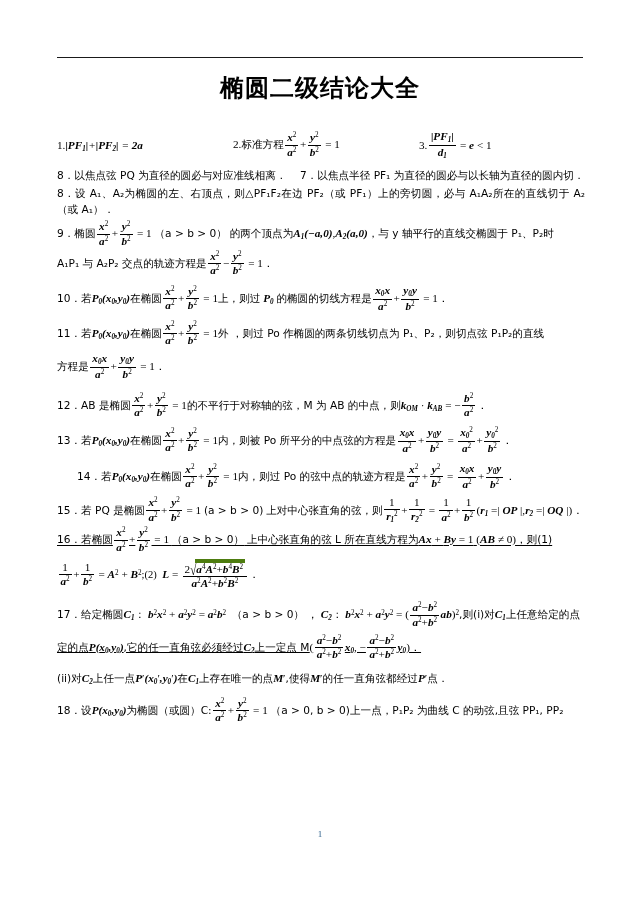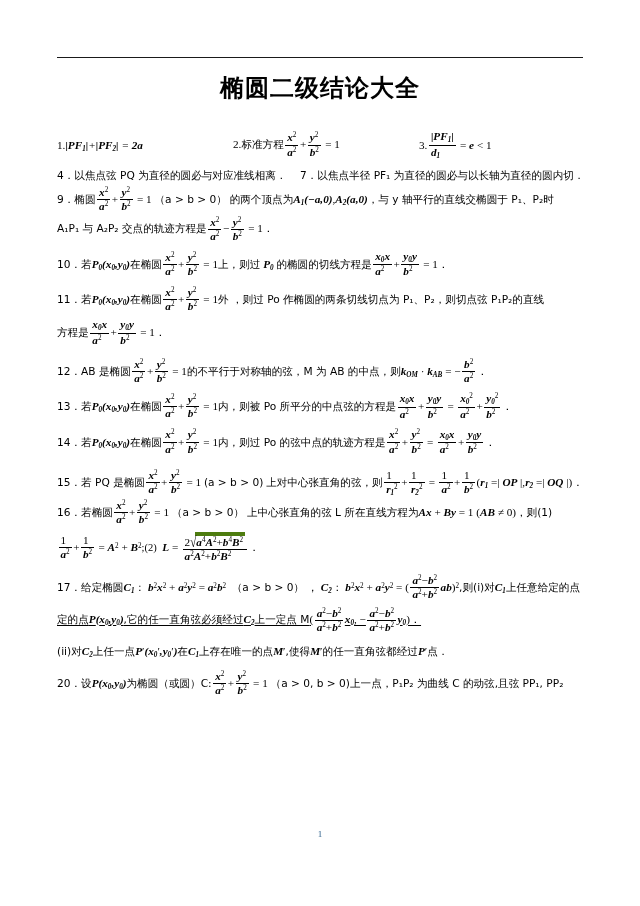--- a/index.html
+++ b/index.html
@@ -68,21 +68,21 @@
   
   .m { font-family: "Liberation Serif", "DejaVu Serif", serif; font-style: italic; }
   .mu { font-style: normal; }
   .bi { font-style: italic; font-weight: bold; }
   sub { font-size: 0.64em; vertical-align: -0.28em; font-style: normal;}
   sup { font-size: 0.64em; vertical-align: 0.52em; font-style: normal;}
   .frac {
     display: inline-flex;
     flex-direction: column;
     vertical-align: middle;
-    text-align: left;
+    text-align: center;
     margin: 0 1.5px;
     position: relative;
     top: -0.08em;
   }
   .frac > .num {
     border-bottom: 1px solid #000;
     padding: 0 2px 0px 2px;
     line-height: 1.18;
   }
   .frac > .den {
@@ -137,23 +137,24 @@
       <div class="cell3">
         <span class="mu">3.</span><span class="frac">
             <span class="num"><span class="bi">|PF</span><sub class="bi">1</sub><span class="bi">|</span></span>
             <span class="den"><span class="m bi">d</span><sub class="bi">1</sub></span>
           </span><span class="mu"> = </span><span class="m bi">e</span><span class="mu"> &lt; 1</span>
       </div>
     </div>
 
 
     <div class="item cn">
-      <span>4．以焦点弦 PQ 为直径的圆必与对应准线相离．</span>&nbsp;&nbsp;&nbsp;&nbsp;<span>7．以焦点半径 PF₁ 为直径的圆必与以长轴为直径的圆内切．</span>
-    </div>
-
+      <span>8．以焦点弦 PQ 为直径的圆必与对应准线相离．</span>&nbsp;&nbsp;&nbsp;&nbsp;<span>7．以焦点半径 PF₁ 为直径的圆必与以长轴为直径的圆内切．</span>
+    </div>
+
+    <div class="item cn">8．设 A₁、A₂为椭圆的左、右顶点，则△PF₁F₂在边 PF₂（或 PF₁）上的旁切圆，必与 A₁A₂所在的直线切于 A₂（或 A₁）．</div>
 
     <div class="item" style="margin-top:4px;">
       <span class="cn">9．</span><span class="cn">椭圆</span><span class="frac">
           <span class="num"><span class="m bi">x</span><sup>2</sup></span>
           <span class="den"><span class="m bi">a</span><sup>2</sup></span>
         </span><span class="mu">+</span><span class="frac">
           <span class="num"><span class="m bi">y</span><sup>2</sup></span>
           <span class="den"><span class="m bi">b</span><sup>2</sup></span>
         </span><span class="mu"> = 1</span>&nbsp;<span class="cn small">（a &gt; b &gt; 0）</span>&nbsp;<span class="cn">的两个顶点为</span><span class="m bi">A</span><sub class="bi">1</sub><span class="bi">(−a,0)</span><span class="mu">,</span><span class="m bi">A</span><sub class="bi">2</sub><span class="bi">(a,0)</span><span class="cn">，与 y 轴平行的直线交椭圆于 P₁、P₂时</span>
     </div>
@@ -230,21 +231,21 @@
           <span class="den"><span class="m bi">b</span><sup>2</sup></span>
         </span><span class="mu"> = </span><span class="frac">
           <span class="num"><span class="m bi">x</span><sub class="bi">0</sub><sup>2</sup></span>
           <span class="den"><span class="m bi">a</span><sup>2</sup></span>
         </span><span class="mu">+</span><span class="frac">
           <span class="num"><span class="m bi">y</span><sub class="bi">0</sub><sup>2</sup></span>
           <span class="den"><span class="m bi">b</span><sup>2</sup></span>
         </span><span class="mu">．</span>
     </div>
 
-    <div class="item" style="margin-top:7px;">
+    <div class="item" style="margin-top:7px;margin-left:20px;">
       <span class="cn">14．</span><span class="cn">若</span><span class="m bi">P</span><sub class="bi">0</sub><span class="bi">(</span><span class="m bi">x</span><sub class="bi">0</sub><span class="bi">,</span><span class="m bi">y</span><sub class="bi">0</sub><span class="bi">)</span><span class="cn">在椭圆</span><span class="frac">
           <span class="num"><span class="m bi">x</span><sup>2</sup></span>
           <span class="den"><span class="m bi">a</span><sup>2</sup></span>
         </span><span class="mu">+</span><span class="frac">
           <span class="num"><span class="m bi">y</span><sup>2</sup></span>
           <span class="den"><span class="m bi">b</span><sup>2</sup></span>
         </span><span class="mu"> = 1</span><span class="cn">内，则过 Po 的弦中点的轨迹方程是</span><span class="frac">
           <span class="num"><span class="m bi">x</span><sup>2</sup></span>
           <span class="den"><span class="m bi">a</span><sup>2</sup></span>
         </span><span class="mu">+</span><span class="frac">
@@ -252,21 +253,21 @@
           <span class="den"><span class="m bi">b</span><sup>2</sup></span>
         </span><span class="mu"> = </span><span class="frac">
           <span class="num"><span class="m bi">x</span><sub class="bi">0</sub><span class="m bi">x</span></span>
           <span class="den"><span class="m bi">a</span><sup>2</sup></span>
         </span><span class="mu">+</span><span class="frac">
           <span class="num"><span class="m bi">y</span><sub class="bi">0</sub><span class="m bi">y</span></span>
           <span class="den"><span class="m bi">b</span><sup>2</sup></span>
         </span><span class="mu">．</span>
     </div>
 
-    <div class="item" style="margin-top:12px;">
+    <div class="item" style="margin-top:5px;">
       <span class="cn">15．</span><span class="cn">若 PQ 是椭圆</span><span class="frac">
           <span class="num"><span class="m bi">x</span><sup>2</sup></span>
           <span class="den"><span class="m bi">a</span><sup>2</sup></span>
         </span><span class="mu">+</span><span class="frac">
           <span class="num"><span class="m bi">y</span><sup>2</sup></span>
           <span class="den"><span class="m bi">b</span><sup>2</sup></span>
         </span><span class="mu"> = 1</span>&nbsp;<span class="cn small">(a &gt; b &gt; 0)</span>&nbsp;<span class="cn">上对中心张直角的弦，则</span><span class="frac">
           <span class="num"><span class="mu">1</span></span>
           <span class="den"><span class="m bi">r</span><sub class="bi">1</sub><sup>2</sup></span>
         </span><span class="mu">+</span><span class="frac">
@@ -274,21 +275,21 @@
           <span class="den"><span class="m bi">r</span><sub class="bi">2</sub><sup>2</sup></span>
         </span><span class="mu"> = </span><span class="frac">
           <span class="num"><span class="mu">1</span></span>
           <span class="den"><span class="m bi">a</span><sup>2</sup></span>
         </span><span class="mu">+</span><span class="frac">
           <span class="num"><span class="mu">1</span></span>
           <span class="den"><span class="m bi">b</span><sup>2</sup></span>
         </span><span class="mu">(</span><span class="m bi">r</span><sub class="bi">1</sub><span class="mu"> =| </span><span class="m bi">OP</span><span class="mu"> |,</span><span class="m bi">r</span><sub class="bi">2</sub><span class="mu"> =| </span><span class="m bi">OQ</span><span class="mu"> |)．</span>
     </div>
 
-    <div class="item" style="">
+    <div class="item" style="text-decoration:underline;">
       <span class="cn">16．</span><span class="cn">若椭圆</span><span class="frac">
           <span class="num"><span class="m bi">x</span><sup>2</sup></span>
           <span class="den"><span class="m bi">a</span><sup>2</sup></span>
         </span><span class="mu">+</span><span class="frac">
           <span class="num"><span class="m bi">y</span><sup>2</sup></span>
           <span class="den"><span class="m bi">b</span><sup>2</sup></span>
         </span><span class="mu"> = 1</span>&nbsp;<span class="cn small">（a &gt; b &gt; 0）</span>&nbsp;<span class="cn">上中心张直角的弦 L 所在直线方程为</span><span class="m bi">Ax</span><span class="mu"> + </span><span class="m bi">By</span><span class="mu"> = 1</span>&nbsp;<span class="mu">(</span><span class="m bi">AB</span><span class="mu"> ≠ 0)</span><span class="cn">，则(1)</span>
     </div>
     <div class="item" style="margin-top:5px;">
       <span class="frac">
@@ -317,21 +318,21 @@
           <span class="num"><span class="m bi">a</span><sup>2</sup><span class="mu">−</span><span class="m bi">b</span><sup>2</sup></span>
           <span class="den"><span class="m bi">a</span><sup>2</sup><span class="mu">+</span><span class="m bi">b</span><sup>2</sup></span>
         </span><span class="m bi">y</span><sub class="bi">0</sub><span class="mu">)．</span>
     </div>
 
     <div class="item" style="margin-top:8px;">
       <span class="cn">(ii)对</span><span class="m bi">C</span><sub class="bi">2</sub><span class="cn">上任一点</span><span class="m bi">P</span><span class="mu">′</span><span class="bi">(</span><span class="m bi">x</span><sub class="bi">0</sub><span class="mu">′</span><span class="bi">,</span><span class="m bi">y</span><sub class="bi">0</sub><span class="mu">′</span><span class="bi">)</span><span class="cn">在</span><span class="m bi">C</span><sub class="bi">1</sub><span class="cn">上存在唯一的点</span><span class="m bi">M</span><span class="mu">′</span><span class="cn">,使得</span><span class="m bi">M</span><span class="mu">′</span><span class="cn">的任一直角弦都经过</span><span class="m bi">P</span><span class="mu">′</span><span class="cn">点．</span>
     </div>
 
     <div class="item" style="margin-top:10px;">
-      <span class="cn">20．</span><span class="cn">设</span><span class="m bi">P</span><span class="bi">(</span><span class="m bi">x</span><sub class="bi">0</sub><span class="bi">,</span><span class="m bi">y</span><sub class="bi">0</sub><span class="bi">)</span><span class="cn">为椭圆（或圆）C:</span><span class="frac">
+      <span class="cn">18．</span><span class="cn">设</span><span class="m bi">P</span><span class="bi">(</span><span class="m bi">x</span><sub class="bi">0</sub><span class="bi">,</span><span class="m bi">y</span><sub class="bi">0</sub><span class="bi">)</span><span class="cn">为椭圆（或圆）C:</span><span class="frac">
           <span class="num"><span class="m bi">x</span><sup>2</sup></span>
           <span class="den"><span class="m bi">a</span><sup>2</sup></span>
         </span><span class="mu">+</span><span class="frac">
           <span class="num"><span class="m bi">y</span><sup>2</sup></span>
           <span class="den"><span class="m bi">b</span><sup>2</sup></span>
         </span><span class="mu"> = 1</span>&nbsp;<span class="cn small">（a &gt; 0, b &gt; 0)</span><span class="cn">上一点，P₁P₂ 为曲线 C 的动弦,且弦 PP₁, PP₂</span>
     </div>
 
   </div>
 

